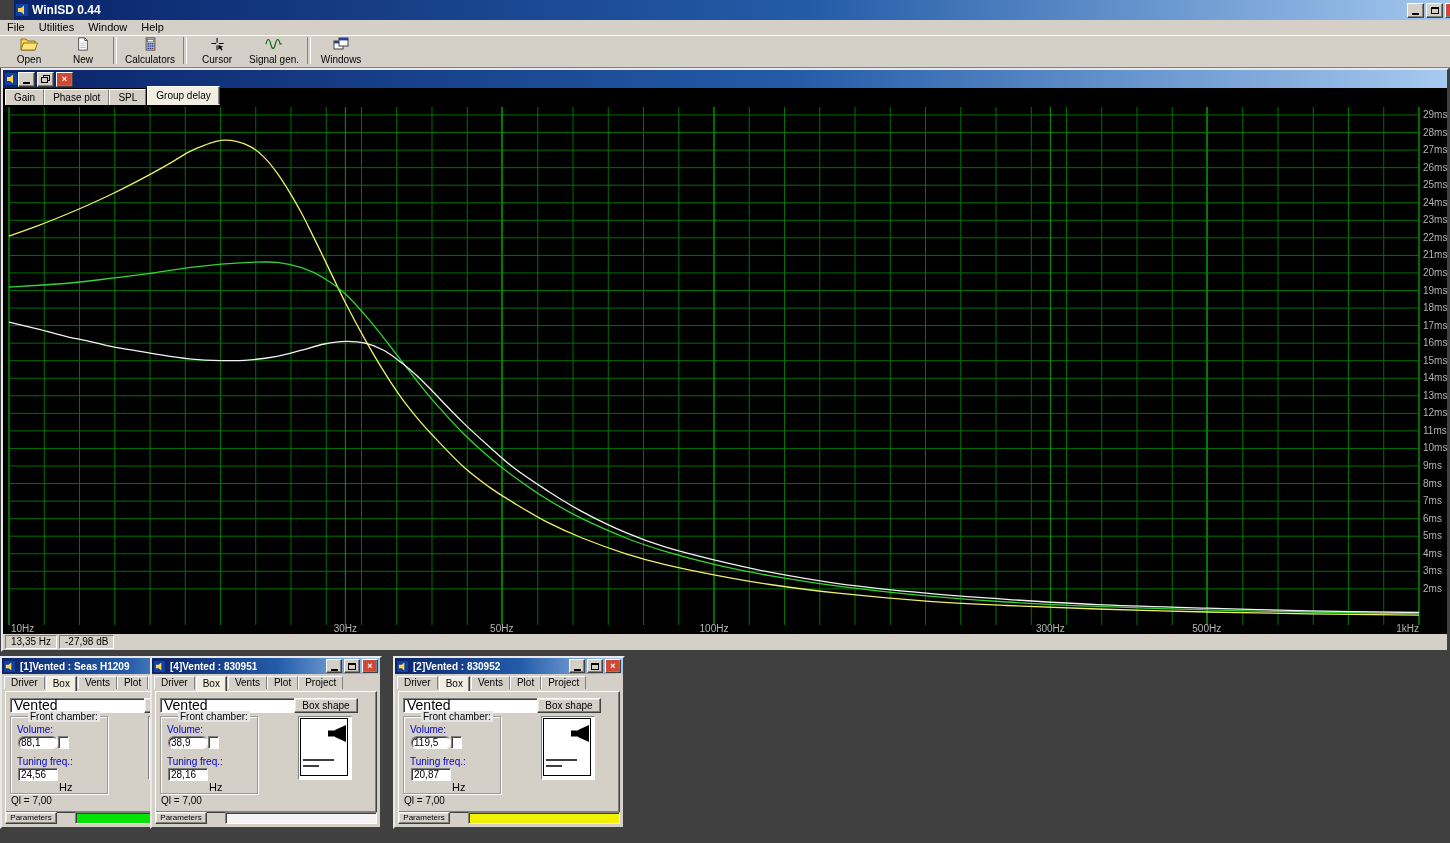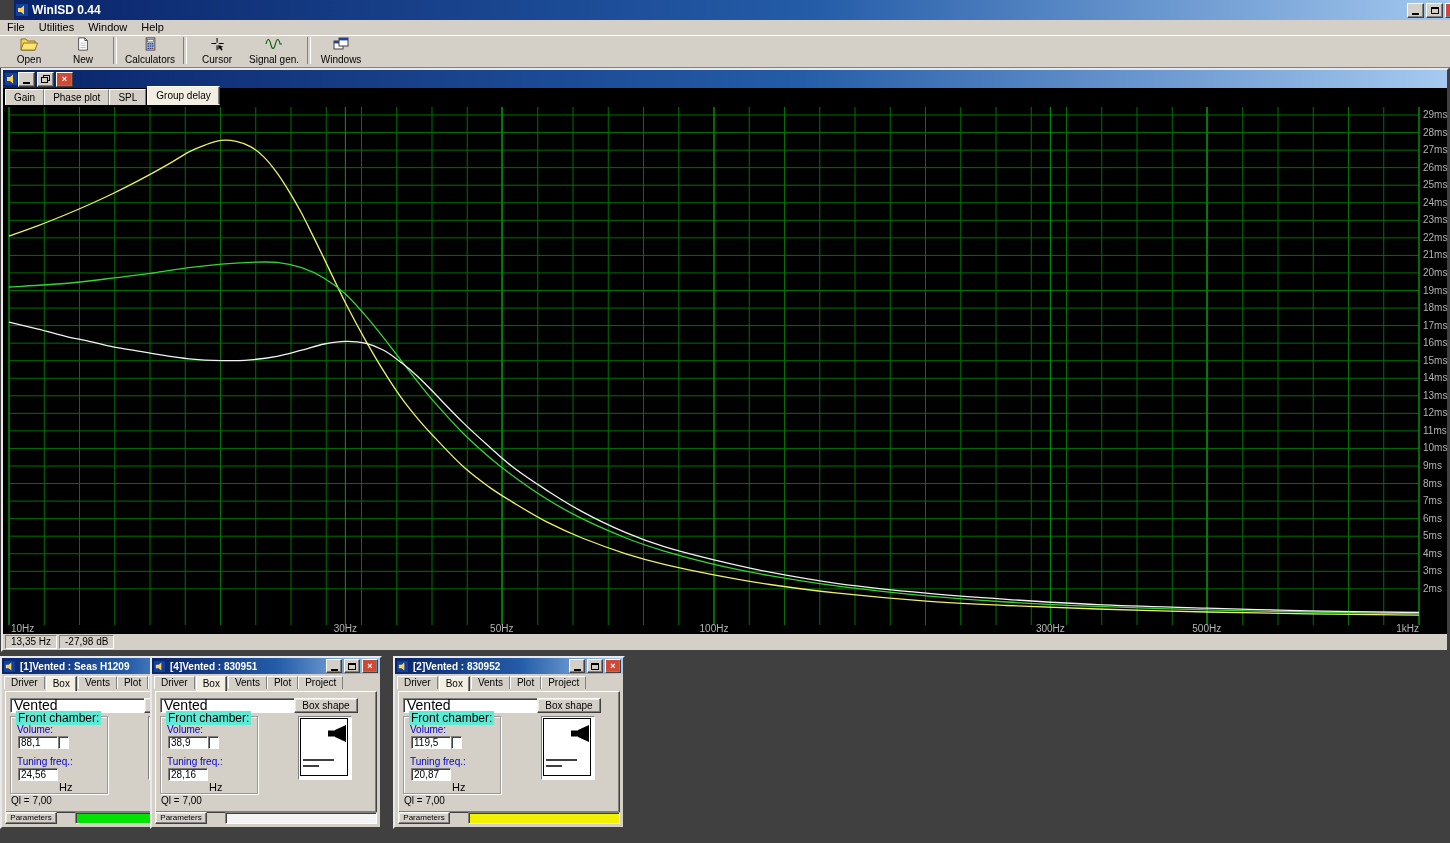--- a/index.html
+++ b/index.html
@@ -79,27 +79,27 @@
                  border-color:#fff #404040 #f2efe2 #fff;}
   .dw-page{position:absolute;left:3px;right:3px;top:33px;height:120px;background:#d4d0c8;
            border:1px solid;border-color:#fff #404040 #404040 #fff;
            box-shadow:inset -1px -1px 0 #808080;}
   .combo{position:absolute;left:4px;top:6px;width:140px;height:15px;font-size:14px;
          line-height:13px;padding-left:3px;box-sizing:border-box;}
   .btn.box-shape{position:absolute;left:138px;top:6px;width:64px;height:15px;font-size:10px;
          padding:0;line-height:12px;font-family:inherit;}
   .groupbox{position:absolute;left:4px;top:24px;width:96px;height:76px;
             border:1px solid #9a9a9a;box-shadow:inset 1px 1px 0 #fff,1px 1px 0 #fff;}
-  .groupbox-legend{position:absolute;top:-6px;left:5px;background:#5eead4;padding:0 2px;font-size:12px;}
+  .groupbox-legend{position:absolute;top:-6px;left:17px;background:#e5e5e5;padding:0 2px;font-size:10px;}
   .fld-label{position:absolute;left:6px;font-size:10px;color:#0000c8;}
   .fld-label.v{top:7px;} .fld-label.t{top:39px;}
   .fld{position:absolute;left:7px;width:34px;height:11px;font-size:10px;padding:0 2px;
        font-family:inherit;background:#fff;border:1px solid;border-color:#808080 #fff #fff #808080;
        box-shadow:inset 1px 1px 0 #404040;}
-  .fld.volume{top:19px;} .fld.tuning{top:51px;}
+  .fld.volume{top:19px;border-radius:6px;} .fld.tuning{top:51px;}
   .unit-box{position:absolute;left:47px;top:19px;width:11px;height:13px;box-sizing:border-box;}
   .unit-label{position:absolute;left:48px;top:64px;font-size:11px;color:#000;}
   .box-preview{position:absolute;left:142px;top:24px;width:52px;height:62px;background:#fff;
                border:1px solid;border-color:#808080 #fff #fff #808080;}
   .ql{position:absolute;left:5px;top:103px;font-size:10px;}
   .param-row{position:absolute;left:3px;right:3px;bottom:3px;height:12px;display:flex;gap:18px;}
   .param-btn{height:12px;width:52px;font-size:8px;padding:0;line-height:10px;font-family:inherit;}
   .param-bar{flex:1;border:1px solid;border-color:#808080 #fff #fff #808080;
              box-shadow:inset 1px 1px 0 #404040;}
   button.raised{cursor:default;}

